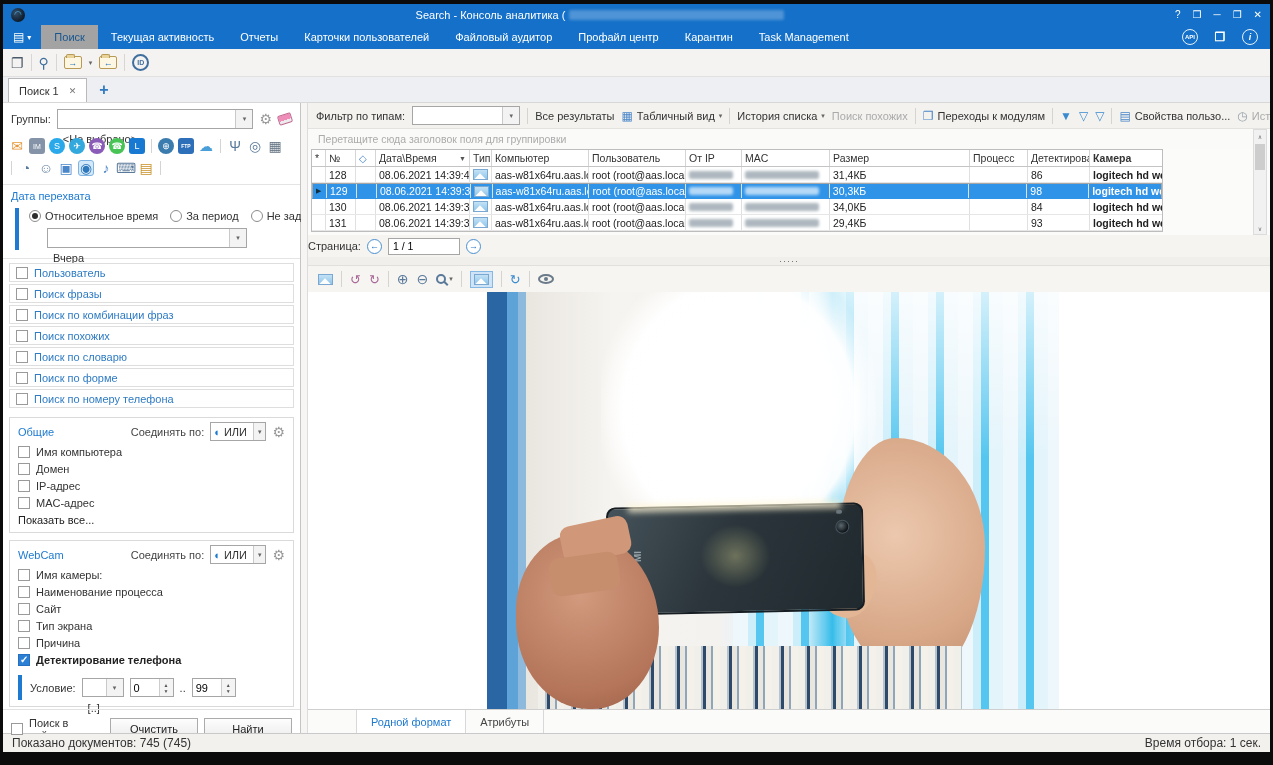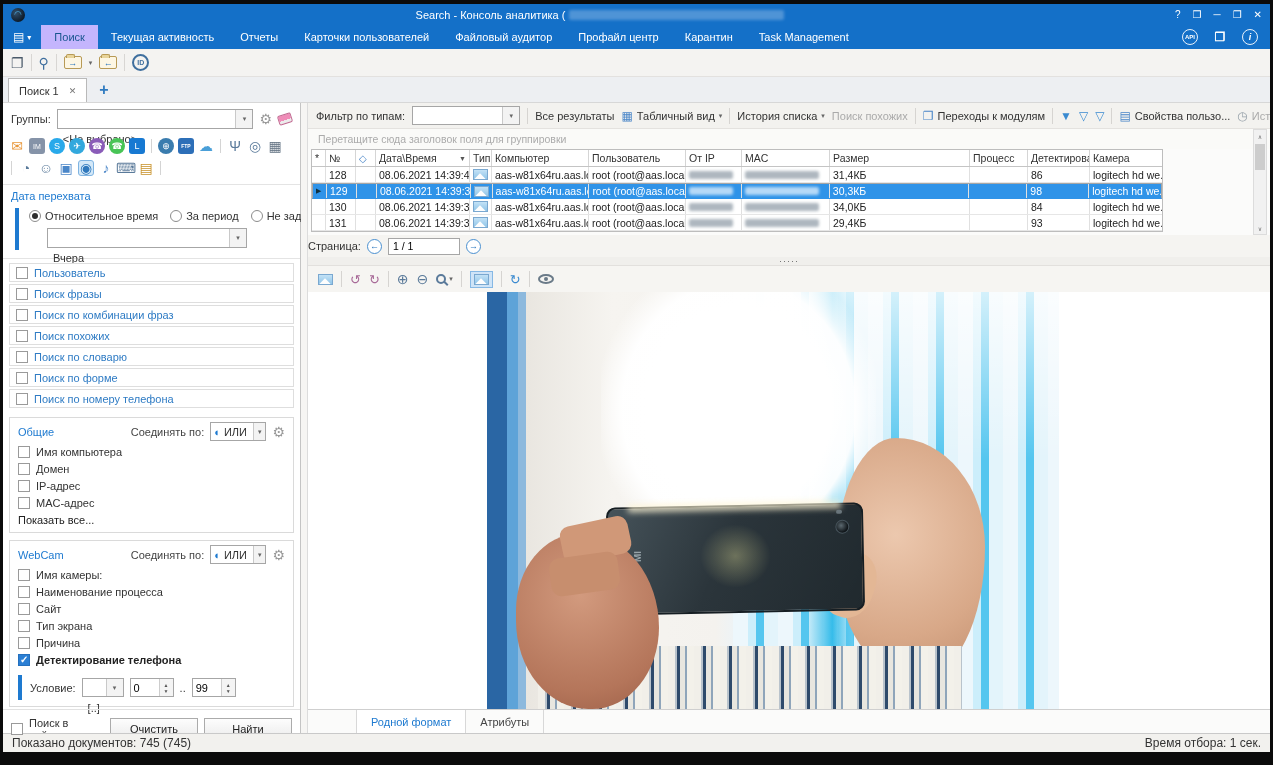--- a/index.html
+++ b/index.html
@@ -13,21 +13,21 @@
   .title-center { flex:1; display:flex; justify-content:center; align-items:center; gap:4px; }
   .blur-title { width:215px; height:10px; background:rgba(255,255,255,.25); border-radius:2px; filter:blur(1.6px); }
   .win-controls { display:flex; gap:12px; font-size:10px; align-items:center; }
   .win-controls span { cursor:default; }
 
   
   .menubar { height:24px; background:#1470c8; display:flex; align-items:stretch; color:#fff; font-size:11px; flex:none; }
   .app-btn { padding:0 10px; display:flex; align-items:center; gap:3px; font-size:12px; }
   .app-btn .crt { font-size:8px; }
   .mtab { padding:0 13px; display:flex; align-items:center; white-space:nowrap; }
-  .mtab.active { background:#c4b5fd; color:#17558f; }
+  .mtab.active { background:#a3a3a3; color:#17558f; }
   .menu-right { margin-left:auto; display:flex; align-items:center; gap:14px; padding-right:12px; }
   .ric { width:16px; height:16px; border:1px solid rgba(255,255,255,.9); border-radius:50%; display:flex; align-items:center; justify-content:center; font-size:6px; font-weight:bold; }
   .ric.sq { border-radius:3px; font-size:10px; }
 
   
   .toolbar { height:28px; background:#f4f3f1; border-bottom:1px solid #e3e1df; display:flex; align-items:center; padding:0 8px; gap:7px; flex:none; }
   .tico { display:flex; align-items:center; gap:2px; color:#3f6f9e; font-size:14px; }
   .tb-sep { width:1px; height:17px; background:#d8d6d3; }
   .folder { width:18px; height:13px; border:1px solid #b89a55; border-radius:2px; background:#fdf6e3; position:relative; display:flex; align-items:center; justify-content:center; font-size:9px; color:#2f78bc; font-weight:bold; }
   .folder::before { content:""; position:absolute; top:-3px; left:1px; width:7px; height:3px; background:#e8d49a; border:1px solid #b89a55; border-bottom:none; border-radius:2px 2px 0 0; }
@@ -111,21 +111,21 @@
   .table-wrap { position:relative; height:86px; background:#fbfbfa; flex:none; }
   .tbl { position:absolute; left:3px; top:0; width:852px; border:1px solid #bdbdbd; background:#fff; font-size:10.5px; }
   .thead, .trow { display:flex; align-items:center; }
   .thead { height:17px; border-bottom:1px solid #c4c4c4; color:#333; }
   .trow { height:16px; border-bottom:1px solid #e6e6e6; color:#222; }
   .trow.sel { background:#2f93e8; color:#fff; border-bottom-color:#2f93e8; }
   .c { padding:0 3px; border-right:1px solid #e0e0e0; overflow:hidden; white-space:nowrap; height:100%; display:flex; align-items:center; }
   .thead .c { border-right:1px solid #d5d5d5; }
   .w-star{width:14px;} .w-num{width:30px;} .w-tag{width:20px;} .w-date{width:94px;} .w-type{width:22px;}
   .w-comp{width:97px;} .w-user{width:97px;} .w-ip{width:56px;} .w-mac{width:88px;} .w-size{width:140px;}
-  .w-proc{width:58px;} .w-det{width:62px;} .w-cam{width:72px; border-right:none!important;}
+  .w-proc{width:58px;} .w-det{width:62px;} .w-cam{width:72px; border-right:none!important;font-weight:bold;}
   .sortarr { margin-left:auto; font-size:7px; color:#555; }
   .tagico { color:#4a86c8; font-size:10px; }
   .pic { width:15px; height:11px; border:1px solid #7aa8d0; background:linear-gradient(#c3e2f6,#8fc4e8); position:relative; overflow:hidden; flex:none; }
   .pic::after { content:""; position:absolute; left:2px; bottom:-4px; width:8px; height:8px; background:#fdfdfd; transform:rotate(45deg); }
   .bl { height:8px; border-radius:2px; background:#aeb7bf; filter:blur(1.5px); }
   .trow.sel .bl { background:rgba(255,255,255,.65); }
   .rowmark { font-size:7px; color:#10303f; }
   .vsb { position:absolute; right:3px; top:-20px; width:14px; height:106px; background:#f1f1f1; border:1px solid #dcdcdc; display:flex; flex-direction:column; align-items:center; font-size:6px; color:#707070; }
   .vsb .thumb { width:10px; height:26px; background:#cdcdcd; margin-top:2px; }
   .vsb .sa { height:12px; display:flex; align-items:center; }

